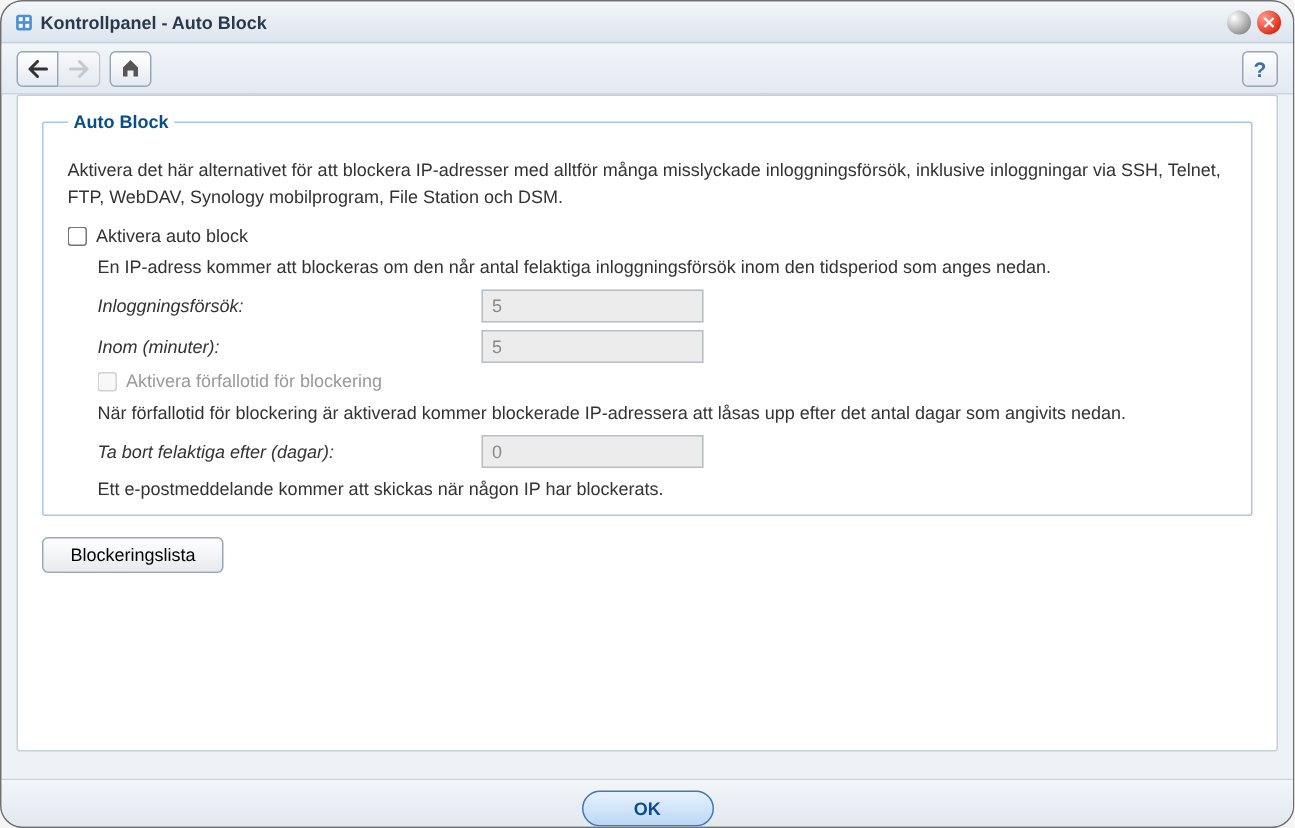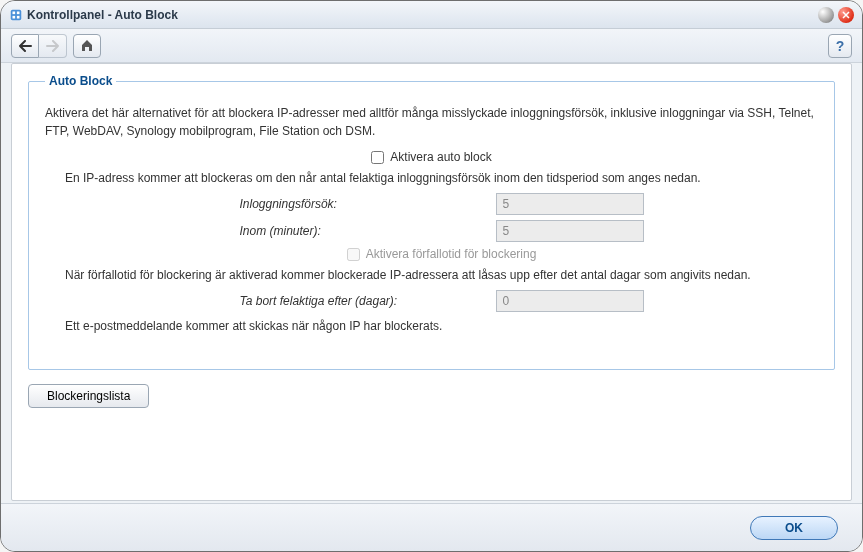--- a/index.html
+++ b/index.html
@@ -76,31 +76,31 @@
   position:absolute;
   top:62px; left:10px; right:10px; bottom:50px;
   background:#fff;
   border:1px solid #c8ced5;
   border-radius:2px;
   padding: 10px 16px 12px 16px;
 }
 fieldset {
   border:1px solid #a7c7e7;
   border-radius:2px;
-  padding: 12px 16px 28px 16px;
+  padding: 12px 16px 2px 16px;
   margin-bottom: 14px;
 }
 legend {
   color:#0a4d8c;
   font-weight:bold;
   font-size:12px;
   padding: 0 4px;
 }
 .desc { margin:4px 0 10px 0; line-height:1.5; }
-.row { display:flex; align-items:center; margin:5px 0 5px 0;justify-content:center; }
+.row { display:flex; align-items:center; margin:5px 0 5px 0; }
 .row.indent { margin-left: 20px; }
 
 label.cb { display:flex; align-items:center; gap:6px; }
 input[type=checkbox] { width:13px; height:13px; }
 .cb.disabled { color:#999; }
 .field-label { width: 256px; font-style: italic; }
 .textfield {
   width: 148px; height:22px;
   border:1px solid #b7bec6;
   background:#ececec;
@@ -116,29 +116,30 @@
   border:1px solid #9aa6b3;
   border-radius:4px;
   background:linear-gradient(#ffffff,#e6e9ee);
   cursor:pointer;
   font-size:12px;
 }
 
 .footer {
   position:absolute;
   left:0; right:0; bottom:0;
-  height:48px;
+  height:32px;
   display:flex;
   align-items:center;
   justify-content:flex-end;
   gap:16px;
   padding: 0 24px;
   background: linear-gradient(#f2f5f9, #e3e8ef);
   border-top:1px solid #ccd3db;
   border-radius: 0 0 4px 4px;
+  flex-direction: column;
 }
 .pillbtn {
   min-width:88px;
   height:24px;
   border:1px solid #3f78b7;
   border-radius:12px;
   background: linear-gradient(#e7f2ff, #bcd7f5);
   color:#0a4d8c;
   font-size:12px;
   font-weight:bold;

